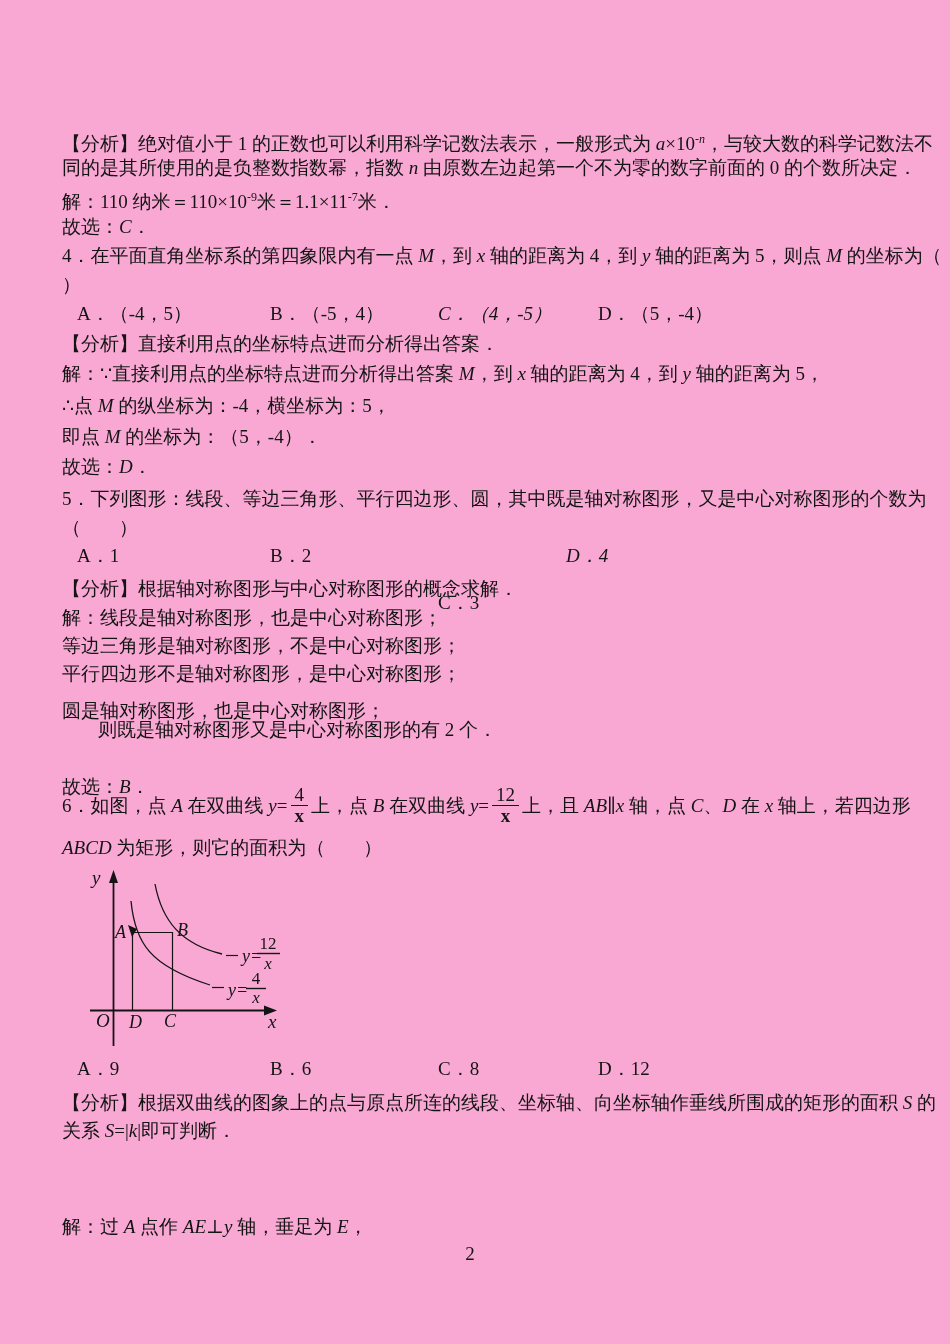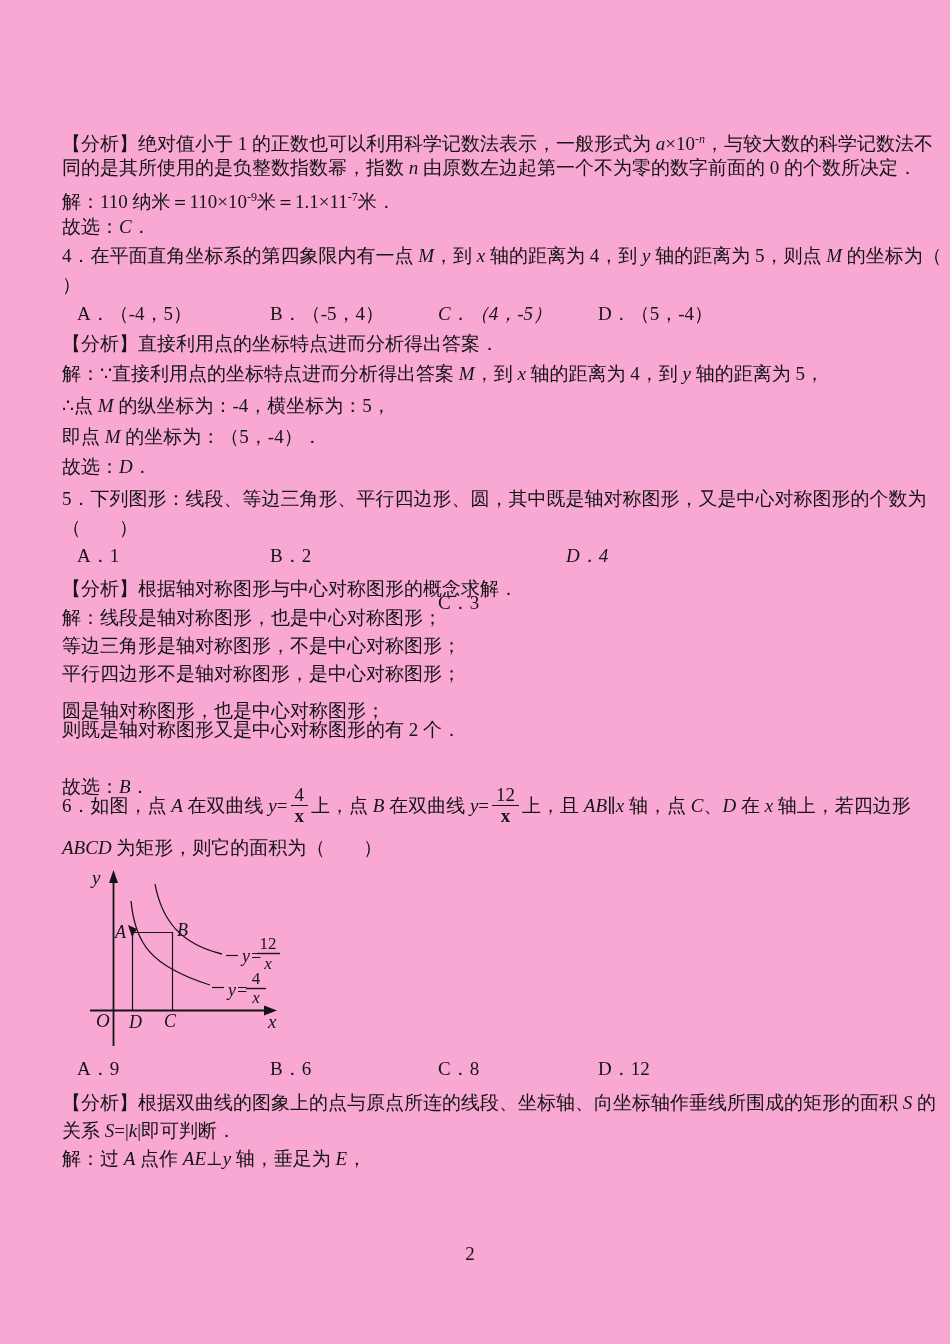--- a/index.html
+++ b/index.html
@@ -47,33 +47,33 @@
         <span class="opt" style="left: 15px;">A．1</span>
         <span class="opt" style="left: 208px;">B．2</span>
         <span class="opt" style="left: 376px; margin-top: 47px;">C．3</span>
         <span class="opt" style="left: 504px; font-style: italic;">D．4</span>
       </div>
       <div class="tline" style="top: 578px;"><span>【分析】根据轴对称图形与中心对称图形的概念求解．</span></div>
       <div class="tline" style="top: 607px;"><span>解：线段是轴对称图形，也是中心对称图形；</span></div>
       <div class="tline" style="top: 635px;"><span>等边三角形是轴对称图形，不是中心对称图形；</span></div>
       <div class="tline" style="top: 663px;"><span>平行四边形不是轴对称图形，是中心对称图形；</span></div>
       <div class="tline" style="top: 692px; margin-top: 8px;"><span>圆是轴对称图形，也是中心对称图形；</span></div>
-      <div class="tline" style="top: 719px;"><span>则既是轴对称图形又是中心对称图形的有 2 个．</span></div>
+      <div class="tline" style="top: 719px; margin-left: 36px;"><span>则既是轴对称图形又是中心对称图形的有 2 个．</span></div>
       <div class="tline" style="top: 748px; margin-top: 28px;"><span>故选：</span><span class="it">B</span><span>．</span></div>
       <div class="tline" style="top: 784px; line-height: 44px;"><span>6．如图，点 </span><span class="it">A</span><span> 在双曲线 </span><span class="it">y</span><span>=</span><span class="frac"><span class="num">4</span><span class="den">x</span></span><span>上，点 </span><span class="it">B</span><span> 在双曲线 </span><span class="it">y</span><span>=</span><span class="frac"><span class="num">12</span><span class="den">x</span></span><span>上，且 </span><span class="it">AB</span><span>∥</span><span class="it">x</span><span> 轴，点 </span><span class="it">C</span><span>、</span><span class="it">D</span><span> 在 </span><span class="it">x</span><span> 轴上，若四边形</span></div>
       <div class="tline" style="top: 837px;"><span class="it">ABCD</span><span> 为矩形，则它的面积为（　　）</span></div>
       <div class="tline" style="top: 1058px;">
         <span class="opt" style="left: 15px;">A．9</span>
         <span class="opt" style="left: 208px;">B．6</span>
         <span class="opt" style="left: 376px;">C．8</span>
         <span class="opt" style="left: 536px;">D．12</span>
       </div>
       <div class="tline" style="top: 1092px;"><span>【分析】根据双曲线的图象上的点与原点所连的线段、坐标轴、向坐标轴作垂线所围成的矩形的面积 </span><span class="it">S</span><span> 的</span></div>
       <div class="tline" style="top: 1120px;"><span>关系 </span><span class="it">S</span><span>=|</span><span class="it">k</span><span>|即可判断．</span></div>
-      <div class="tline" style="top: 1148px; font-family: Liberation Serif, serif;"><span>解：过 </span><span class="it">A</span><span> 点作 </span><span class="it">AE</span><span>⊥</span><span class="it">y</span><span> 轴，垂足为 </span><span class="it">E</span><span>，</span></div>
+      <div class="tline" style="top: 1216px;"><span>解：过 </span><span class="it">A</span><span> 点作 </span><span class="it">AE</span><span>⊥</span><span class="it">y</span><span> 轴，垂足为 </span><span class="it">E</span><span>，</span></div>
     </div>
 
   <svg class="figure-svg" width="205" height="184" viewBox="85 866 205 184">
 
     <line x1="113.5" y1="876" x2="113.5" y2="1046" stroke="#141414" stroke-width="1.8"></line>
     <polygon points="113.5,870 109,883 118,883" fill="#141414"></polygon>
     <line x1="90" y1="1010.5" x2="267" y2="1010.5" stroke="#141414" stroke-width="1.8"></line>
     <polygon points="277,1010.5 264,1005.5 264,1015.5" fill="#141414"></polygon>
 
     <path d="M132.5,1010 L132.5,932.5 L172.5,932.5 L172.5,1010" fill="none" stroke="#141414" stroke-width="1.2"></path>

